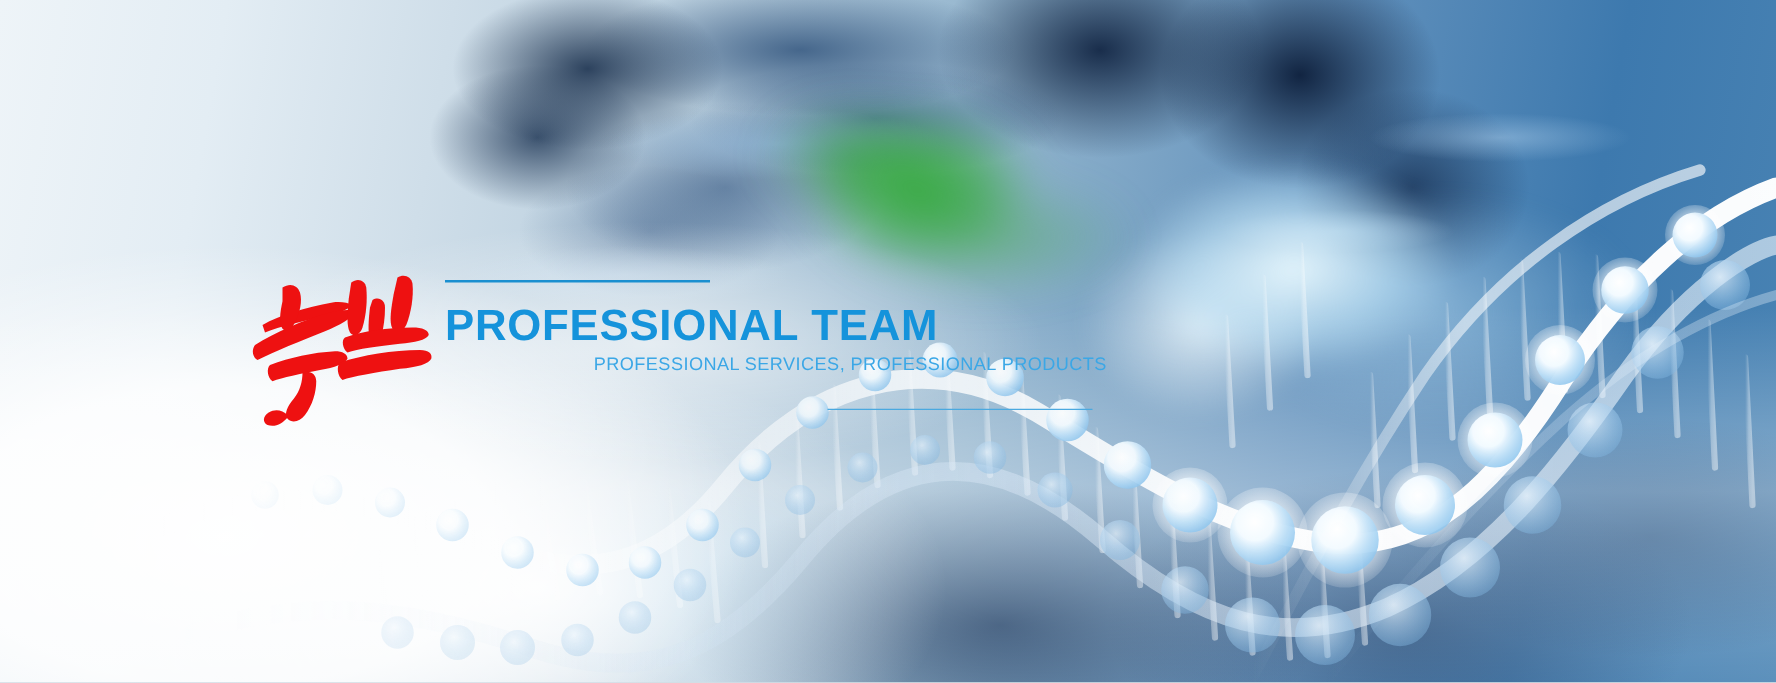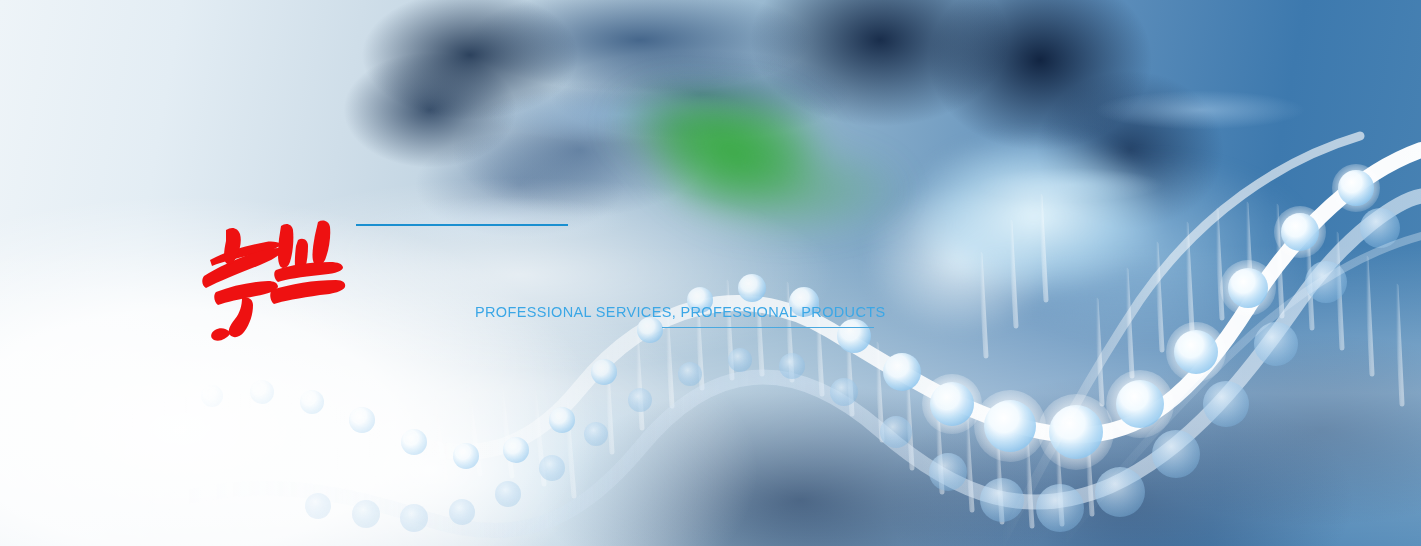--- a/index.html
+++ b/index.html
@@ -154,21 +154,20 @@
 
   #title-sub {
     position: absolute;
     left: 475px;
     top: 285px;
     font-size: 14.5px;
     letter-spacing: 0.35px;
     color: #3ba7e6;
     line-height: 1;
     white-space: nowrap;
-    margin-top: 20px;
   }
 
   #title-cn {
     position: absolute;
     left: 272px;
     top: 306px;
     font-size: 25px;
     letter-spacing: 1px;
     color: #232323;
     line-height: 1.15;
@@ -433,20 +432,21 @@
                  C155 66, 146 68, 134 69 C116 71, 100 73, 92 76
                  C88 73, 87 66, 90 64 Z"></path>
         <path d="M86 84 C104 78, 128 74, 150 74 C157 74, 160 77, 159 81
                  C157 85, 148 88, 134 89 C114 92, 96 95, 88 98
                  C84 95, 83 87, 86 84 Z"></path>
       </g>
     </svg>
 
     <div id="rule-top"></div>
 
+    <div id="title-main">PROFESSIONAL TEAM</div>
 
     <div id="title-sub">PROFESSIONAL SERVICES, PROFESSIONAL PRODUCTS</div>
 
 
     <div id="rule-bottom"></div>
   </div>
 
 </div>
 
 </body></html>

